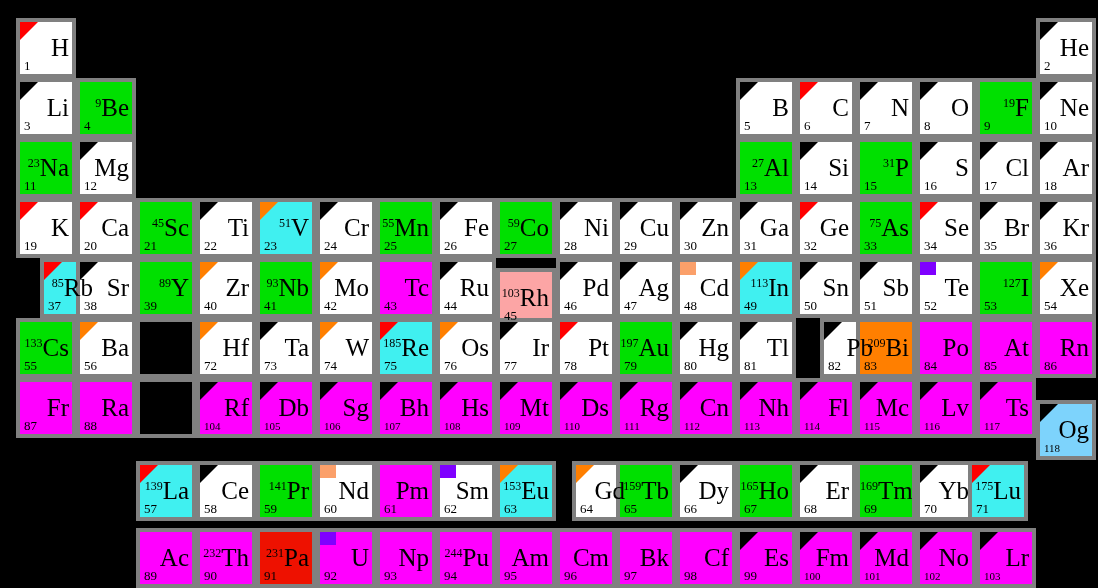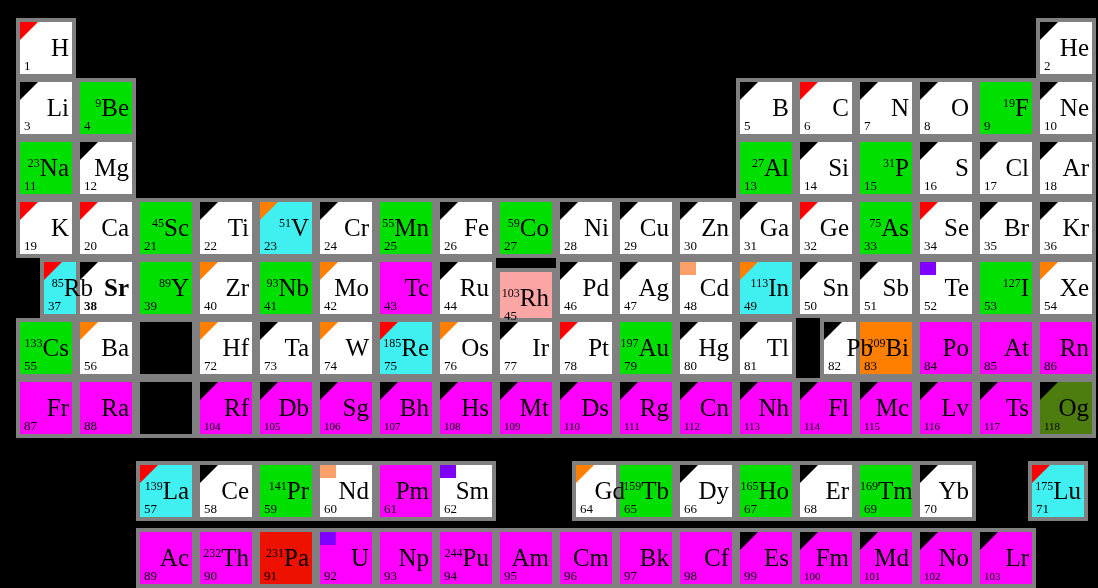--- a/index.html
+++ b/index.html
@@ -194,21 +194,21 @@
     <div class="cell" style="left: 1036px; top: 198px; background: rgb(255, 255, 255);">
       <div class="tri black"></div>
       <div class="sym">Kr</div>
       <div class="num">36</div>
     </div>
     <div class="cell" style="left: 16px; top: 258px; background: rgb(64, 240, 240); margin-left: 24px;">
       <div class="tri red"></div>
       <div class="sym"><span class="mass">85</span>Rb</div>
       <div class="num">37</div>
     </div>
-    <div class="cell" style="left: 76px; top: 258px; background: rgb(255, 255, 255); font-weight: bold;">
+    <div class="cell" style="left: 76px; top: 258px; background: rgb(255, 255, 255);">
       <div class="tri black"></div>
       <div class="sym">Sr</div>
       <div class="num">38</div>
     </div>
     <div class="cell" style="left: 136px; top: 258px; background: rgb(0, 224, 0);">
       <div class="sym"><span class="mass">89</span>Y</div>
       <div class="num">39</div>
     </div>
     <div class="cell" style="left: 196px; top: 258px; background: rgb(255, 255, 255);">
       <div class="tri orange"></div>
@@ -433,21 +433,21 @@
     <div class="cell" style="left: 916px; top: 378px; background: rgb(255, 0, 255);">
       <div class="tri black"></div>
       <div class="sym">Lv</div>
       <div class="num sm">116</div>
     </div>
     <div class="cell" style="left: 976px; top: 378px; background: rgb(255, 0, 255);">
       <div class="tri black"></div>
       <div class="sym">Ts</div>
       <div class="num sm">117</div>
     </div>
-    <div class="cell" style="left: 1036px; top: 378px; background: #4d7c0f;">
+    <div class="cell" style="left: 1036px; top: 400px; background: #7dd3fc;">
       <div class="tri black"></div>
       <div class="sym">Og</div>
       <div class="num sm">118</div>
     </div>
     <div class="cell" style="left: 136px; top: 461px; background: rgb(64, 240, 240);">
       <div class="tri red"></div>
       <div class="sym"><span class="mass">139</span>La</div>
       <div class="num">57</div>
     </div>
     <div class="cell" style="left: 196px; top: 461px; background: rgb(255, 255, 255);">
@@ -466,20 +466,25 @@
     </div>
     <div class="cell" style="left: 376px; top: 461px; background: rgb(255, 0, 255);">
       <div class="sym">Pm</div>
       <div class="num">61</div>
     </div>
     <div class="cell" style="left: 436px; top: 461px; background: rgb(255, 255, 255);">
       <div class="sq purple"></div>
       <div class="sym">Sm</div>
       <div class="num">62</div>
     </div>
+    <div class="cell" style="left: 496px; top: 461px; background: rgb(64, 240, 240);">
+      <div class="tri orange"></div>
+      <div class="sym"><span class="mass">153</span>Eu</div>
+      <div class="num">63</div>
+    </div>
     <div class="cell" style="left: 556px; top: 461px; background: rgb(255, 255, 255); margin-left: 16px;">
       <div class="tri orange"></div>
       <div class="sym">Gd</div>
       <div class="num">64</div>
     </div>
     <div class="cell" style="left: 616px; top: 461px; background: rgb(0, 224, 0);">
       <div class="sym"><span class="mass">159</span>Tb</div>
       <div class="num">65</div>
     </div>
     <div class="cell" style="left: 676px; top: 461px; background: rgb(255, 255, 255);">
@@ -498,21 +503,21 @@
     </div>
     <div class="cell" style="left: 856px; top: 461px; background: rgb(0, 224, 0);">
       <div class="sym"><span class="mass">169</span>Tm</div>
       <div class="num">69</div>
     </div>
     <div class="cell" style="left: 916px; top: 461px; background: rgb(255, 255, 255);">
       <div class="tri black"></div>
       <div class="sym">Yb</div>
       <div class="num">70</div>
     </div>
-    <div class="cell" style="left: 1028px; top: 461px; background: rgb(64, 240, 240);">
+    <div class="cell" style="left: 968px; top: 461px; background: rgb(64, 240, 240);">
       <div class="tri red"></div>
       <div class="sym"><span class="mass">175</span>Lu</div>
       <div class="num">71</div>
     </div>
     <div class="cell" style="left: 136px; top: 528px; background: rgb(255, 0, 255);">
       <div class="sym">Ac</div>
       <div class="num">89</div>
     </div>
     <div class="cell" style="left: 196px; top: 528px; background: rgb(255, 0, 255);">
       <div class="sym"><span class="mass">232</span>Th</div>

